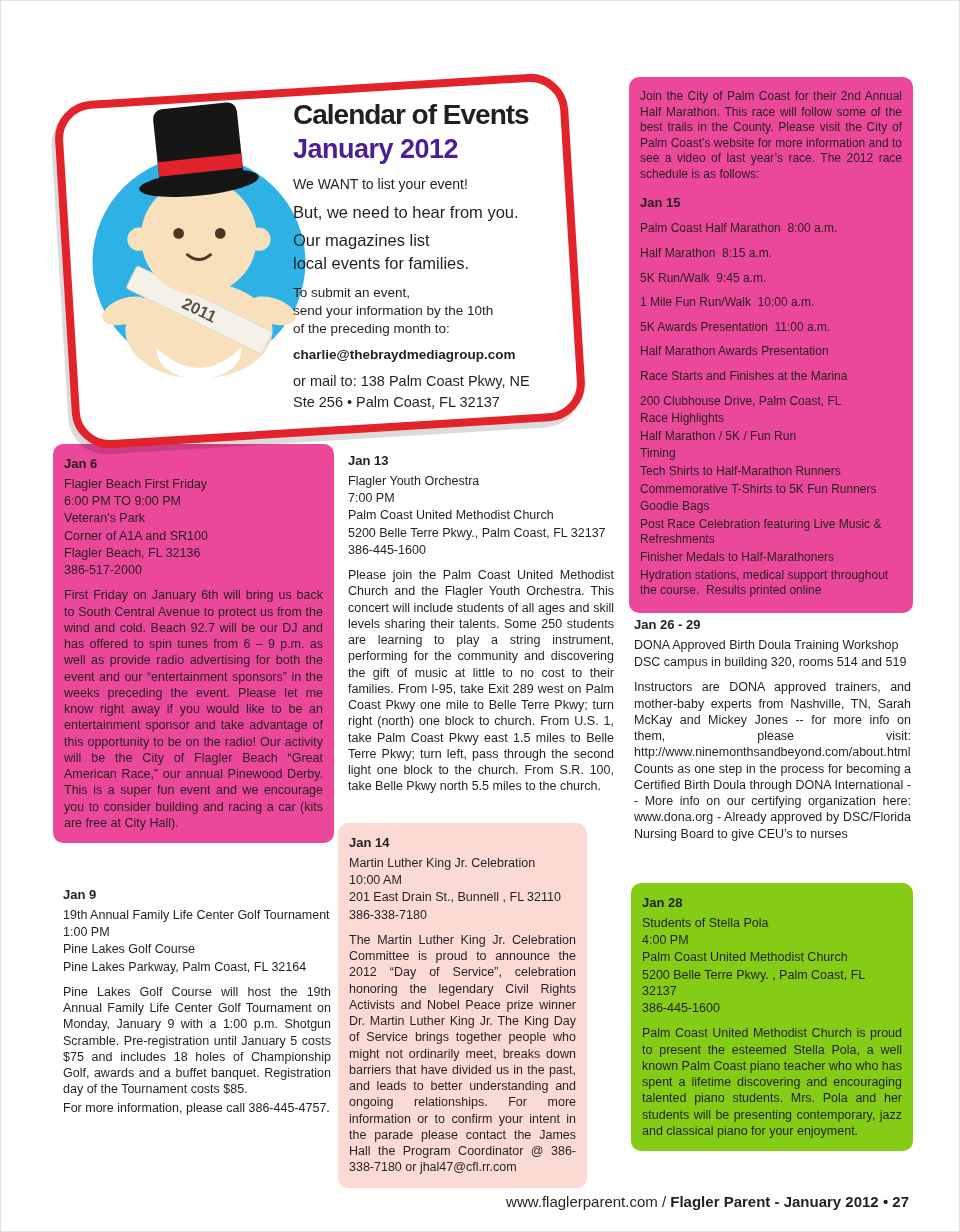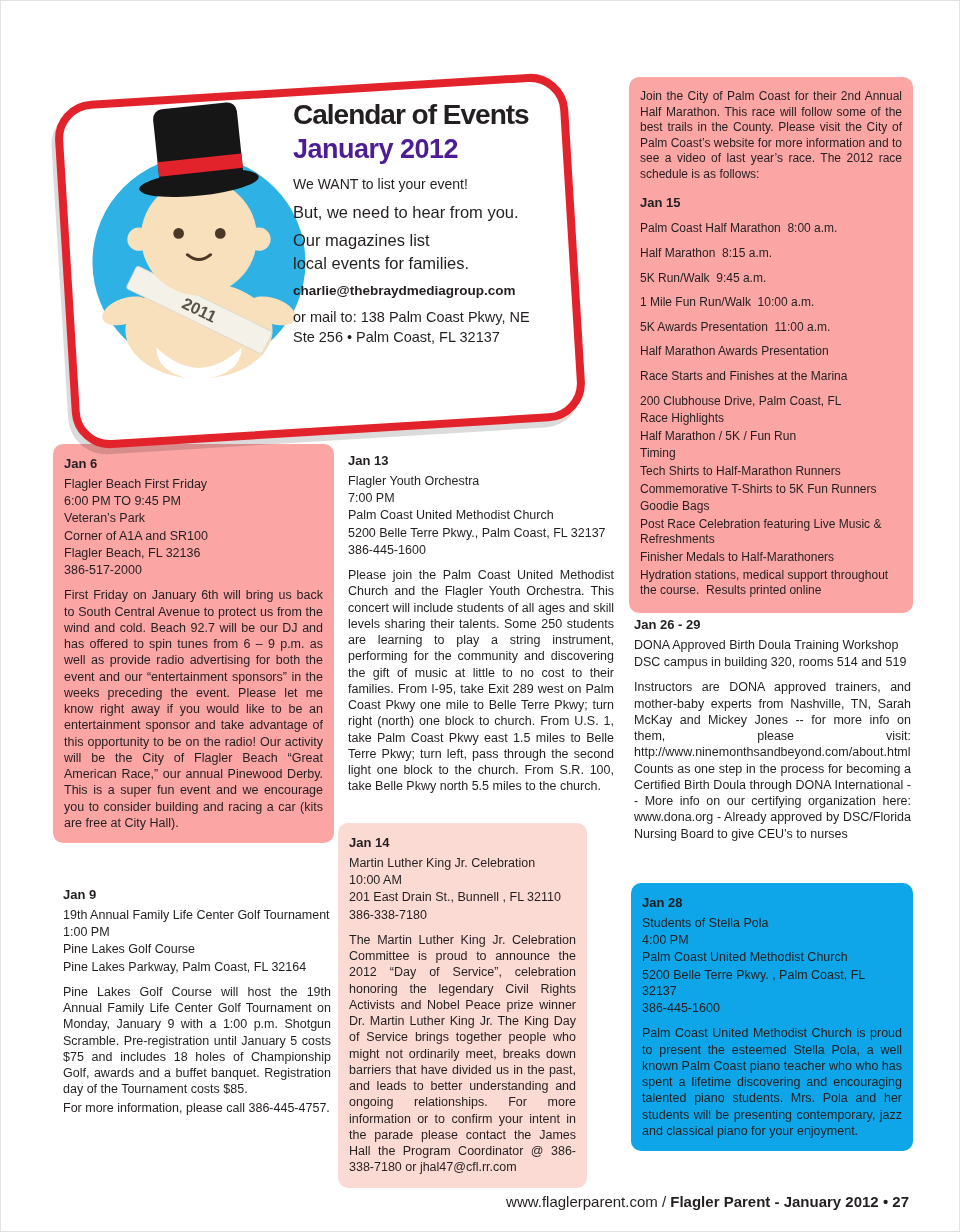--- a/index.html
+++ b/index.html
@@ -24,23 +24,23 @@
   .hc-tagline{ font-size:14px; margin-top:11px; }
   .hc-pitch  { font-size:16.5px; margin-top:9px; line-height:1.35; }
   .hc-pitch div:first-child { margin-bottom:6px; }
   .hc-submit { font-size:13.5px; margin-top:10px; line-height:1.35; }
   .hc-email  { font-size:13.5px; margin-top:9px;font-weight:bold; }
   .hc-mail   { font-size:14.5px; margin-top:9px; line-height:1.4; }
 
   
   .event { position:absolute; font-size:12.5px; line-height:1.3; }
   .box   { border-radius:10px; padding:12px 11px; }
-  .peach    { background:#fca5a5; }
+  .peach    { background:#ec4899; }
   .pink     { background:#fbdad4; }
-  .lavender { background:#0ea5e9; }
+  .lavender { background:#84cc16; }
   .date  { font-size:13px; font-weight:bold; margin-bottom:3px; }
   .line  { margin-bottom:1px; }
   .line.just { text-align:justify; }
   .desc  { text-align:justify; margin-top:9px; }
   .more  { margin-top:2px; }
 
   #jan6     { left:52px;  top:443px; width:281px; }
   #jan9     { left:62px;  top:886px; width:268px; }
   #jan13    { left:347px; top:452px; width:266px; }
   #jan14    { left:337px; top:822px; width:249px; }
@@ -91,31 +91,36 @@
 
   <div class="header-content">
     <div class="hc-title">Calendar of Events</div>
     <div class="hc-month">January 2012</div>
     <div class="hc-tagline">We WANT to list your event!</div>
     <div class="hc-pitch">
       <div>But, we need to hear from you.</div>
       <div>Our magazines list</div>
       <div>local events for families.</div>
     </div>
+    <div class="hc-submit">
+      <div>To submit an event,</div>
+      <div>send your information by the 10th</div>
+      <div>of the preceding month to:</div>
+    </div>
     <div class="hc-email">charlie@thebraydmediagroup.com</div>
     <div class="hc-mail">
       <div>or mail to: 138 Palm Coast Pkwy, NE</div>
       <div>Ste 256 • Palm Coast, FL 32137</div>
     </div>
   </div>
 
   <section class="event box peach" id="jan6">
     <h3 class="date">Jan 6</h3>
     <div class="line">Flagler Beach First Friday</div>
-    <div class="line">6:00 PM TO 9:45 PM</div>
+    <div class="line">6:00 PM TO 9:00 PM</div>
     <div class="line">Veteran’s Park</div>
     <div class="line">Corner of A1A and SR100</div>
     <div class="line">Flagler Beach, FL 32136</div>
     <div class="line">386-517-2000</div>
     <p class="desc">First Friday on January 6th will bring us back to South Central Avenue to protect us from the wind and cold. Beach 92.7 will be our DJ and has offered to spin tunes from 6 – 9 p.m. as well as provide radio advertising for both the event and our “entertainment sponsors” in the weeks preceding the event. Please let me know right away if you would like to be an entertainment sponsor and take advantage of this opportunity to be on the radio! Our activity will be the City of Flagler Beach “Great American Race,” our annual Pinewood Derby. This is a super fun event and we encourage you to consider building and racing a car (kits are free at City Hall).</p>
   </section>
 
   <section class="event" id="jan9">
     <h3 class="date">Jan 9</h3>
     <div class="line just">19th Annual Family Life Center Golf Tournament</div>

